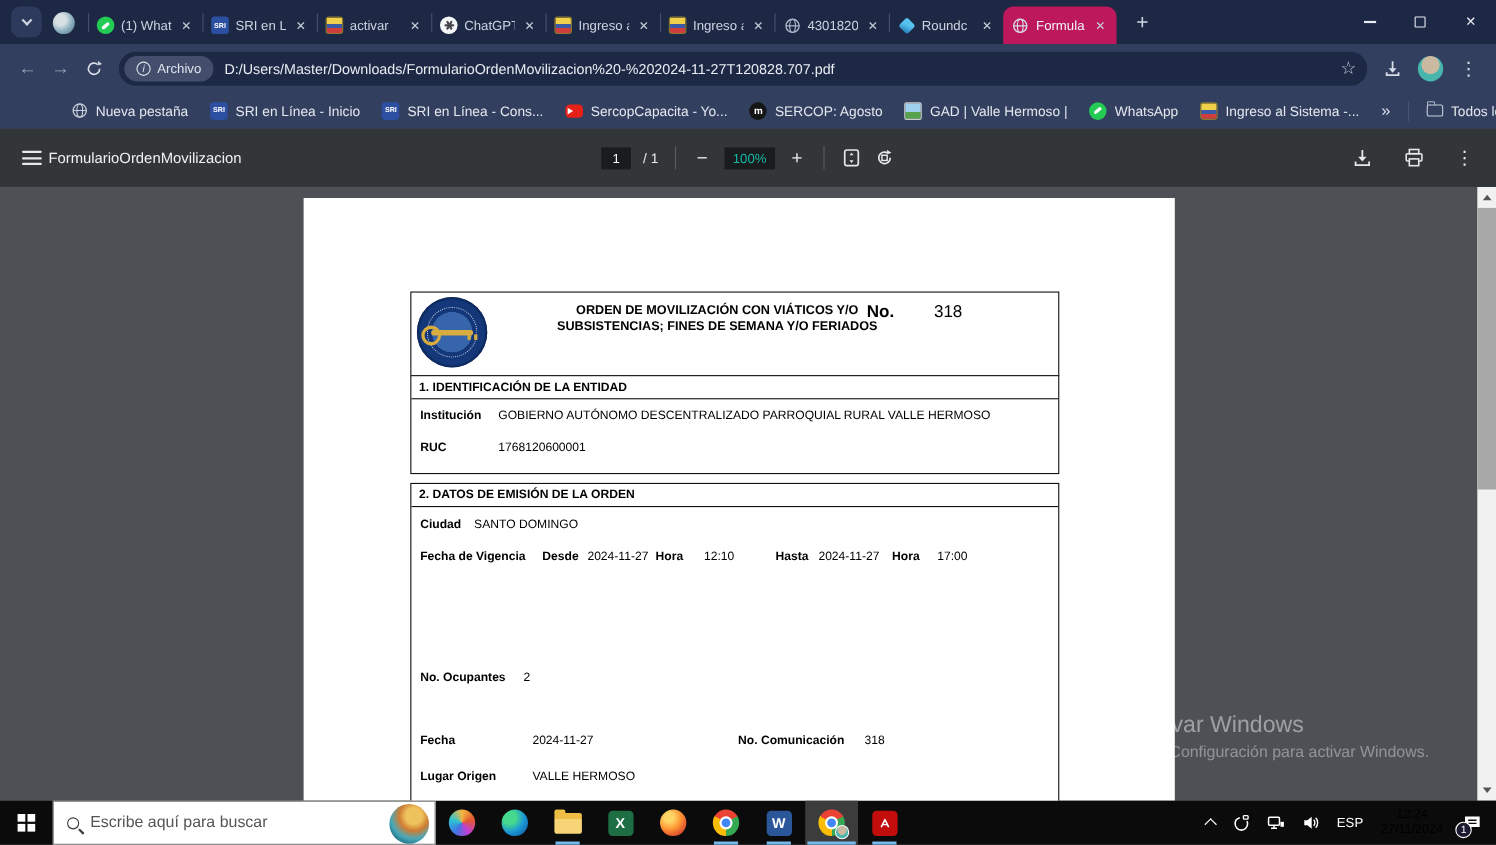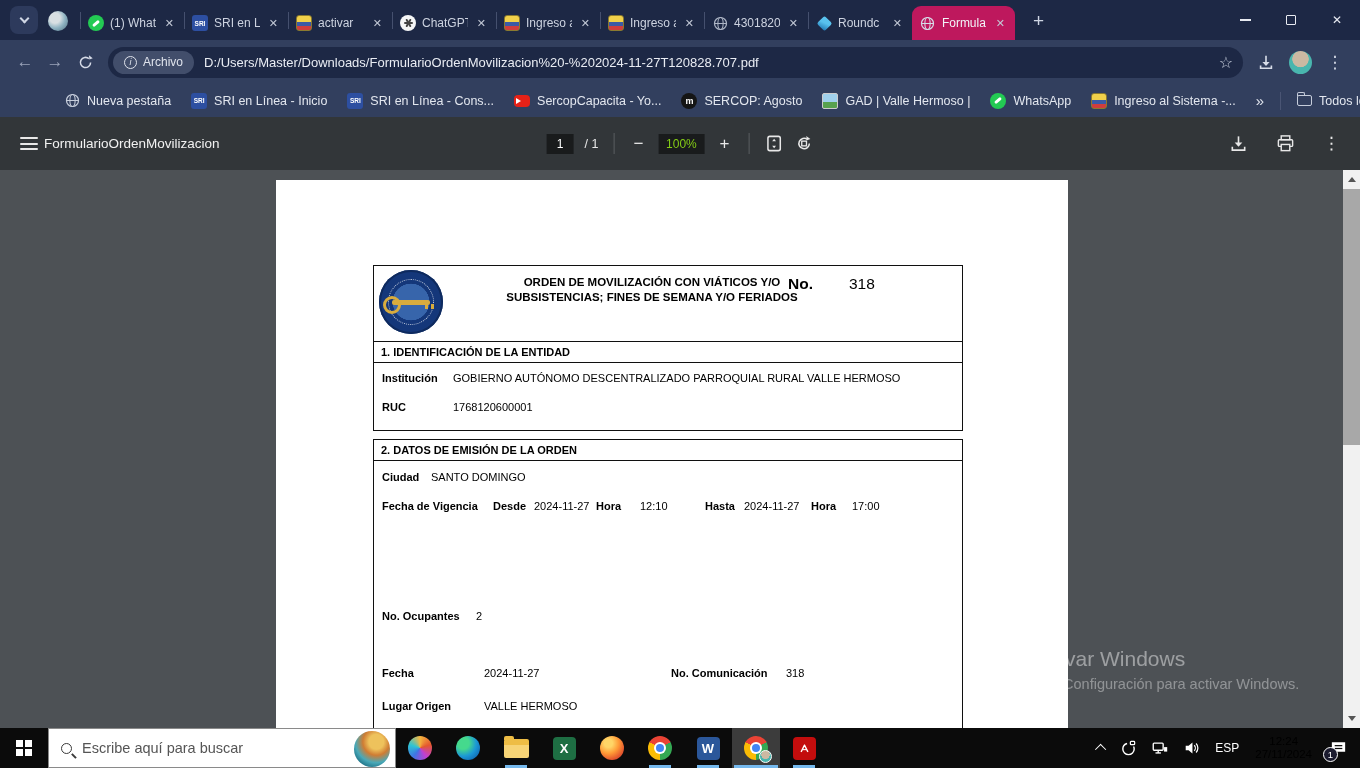--- a/index.html
+++ b/index.html
@@ -57,21 +57,21 @@
   .bm-folder::before { content:""; position:absolute; top:-4px; left:-1px; width:6px; height:3px; border:1.4px solid #c6cddb; border-bottom:none; border-radius:2px 2px 0 0; }
   .overflow-chev { font-size:15px; color:#dfe3ec; }
 
   
   .pdfbar { height:53px; background:#323639; display:flex; align-items:center; color:#e8e8e8; padding:0 20px; position:relative; }
   .hamb { width:18px; display:flex; flex-direction:column; gap:3.5px; }
   .hamb span { display:block; height:2px; background:#e8e8e8; border-radius:1px; }
   .pdf-title { font-size:13.5px; margin-left:6px; color:#f1f1f1; }
   .pdf-center { position:absolute; left:50%; transform:translateX(-50%); display:flex; align-items:center; gap:11px; }
   .pgbox { width:27px; height:20px; background:#191b1c; border:none; color:#fff; text-align:center; font-size:12px; font-family:"Liberation Sans",sans-serif; }
-  .zoombox { width:46px; height:20px; background:#191b1c; border:none; color:#84cc16; text-align:center; font-size:12px; font-family:"Liberation Sans",sans-serif; }
+  .zoombox { width:46px; height:20px; background:#191b1c; border:none; color:#14b8a6; text-align:center; font-size:12px; font-family:"Liberation Sans",sans-serif; }
   .of-label { font-size:12.5px; color:#e8e8e8; }
   .vdiv { width:1px; height:21px; background:#5a5e61; margin:0 4px; }
   .zbtn { font-size:17px; color:#e8e8e8; padding:0 4px; }
   .pdf-right { margin-left:auto; display:flex; align-items:center; gap:28px; }
   .pico { display:flex; align-items:center; justify-content:center; }
 
   
   .viewport { position:relative; height:558px; background:#4d5155; overflow:hidden; }
   .page { position:absolute; left:276px; top:10px; width:792px; height:548px; background:#fff; }
   .formbox { position:absolute; left:97px; top:85px; width:590px; font-size:11px; color:#000; }

